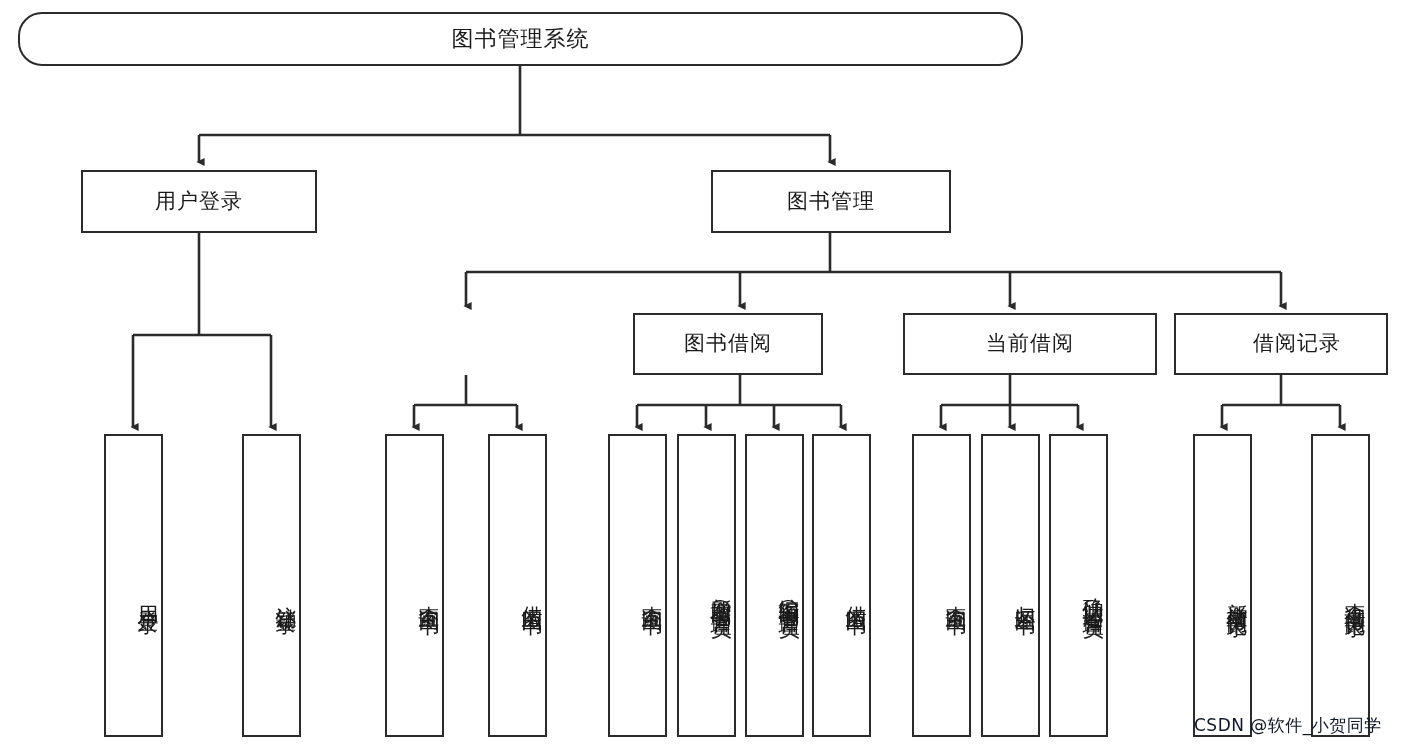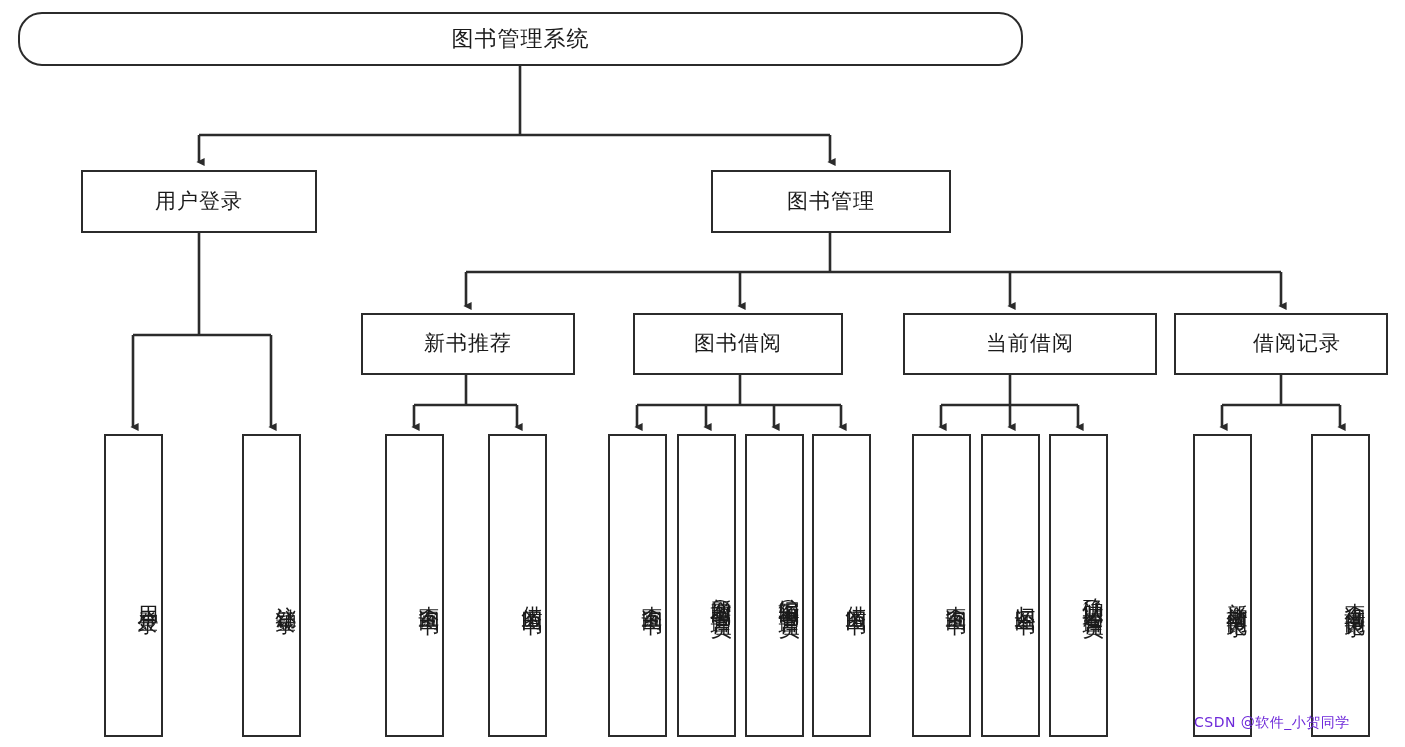--- a/index.html
+++ b/index.html
@@ -33,22 +33,22 @@
     justify-content:center;
     padding-top:18px;
   }
   .node-v .vtext{
     writing-mode:vertical-rl;
     text-orientation:upright;
     white-space:nowrap;
   }
   .watermark{
     position:absolute;
-    color:#6d28d9;
-    font-size:14px;
+    color:#0f172a;
+    font-size:17px;
     letter-spacing:0.5px;
     white-space:nowrap;
     pointer-events:none;
   }
 </style>
 </head>
 <body>
 
 <div id="diagram-root">
 
@@ -100,22 +100,21 @@
       <path d="M1222,405 L1222,427" marker-end="url(#arrow)"></path>
       <path d="M1340,405 L1340,427" marker-end="url(#arrow)"></path>
     </g>
   </svg>
 
   <div class="node-box node-h node-root" style="left:18px;top:12px;width:1005px;height:54px;">图书管理系统</div>
 
   <div class="node-box node-h" style="left:81px;top:170px;width:236px;height:63px;">用户登录</div>
   <div class="node-box node-h" style="left:711px;top:170px;width:240px;height:63px;">图书管理</div>
 
-  <div class="node-box node-h" style="left:361px;top:313px;width:214px;height:62px;">新书推荐</div>
-  <div class="node-box node-h" style="left:633px;top:313px;width:210px;height:62px;">图书借阅</div>
+  <div class="node-box node-h" style="left:633px;top:313px;width:190px;height:62px;">图书借阅</div>
   <div class="node-box node-h" style="left:903px;top:313px;width:254px;height:62px;">当前借阅</div>
   <div class="node-box node-h" style="left:1174px;top:313px;width:214px;height:62px;padding-left:32px;">借阅记录</div>
 
   <div class="node-box node-v" style="left:104px;top:434px;width:59px;height:303px;">
     <span class="vtext">用户登录</span>
   </div>
   <div class="node-box node-v" style="left:242px;top:434px;width:59px;height:303px;">
     <span class="vtext">注销登录</span>
   </div>
 

